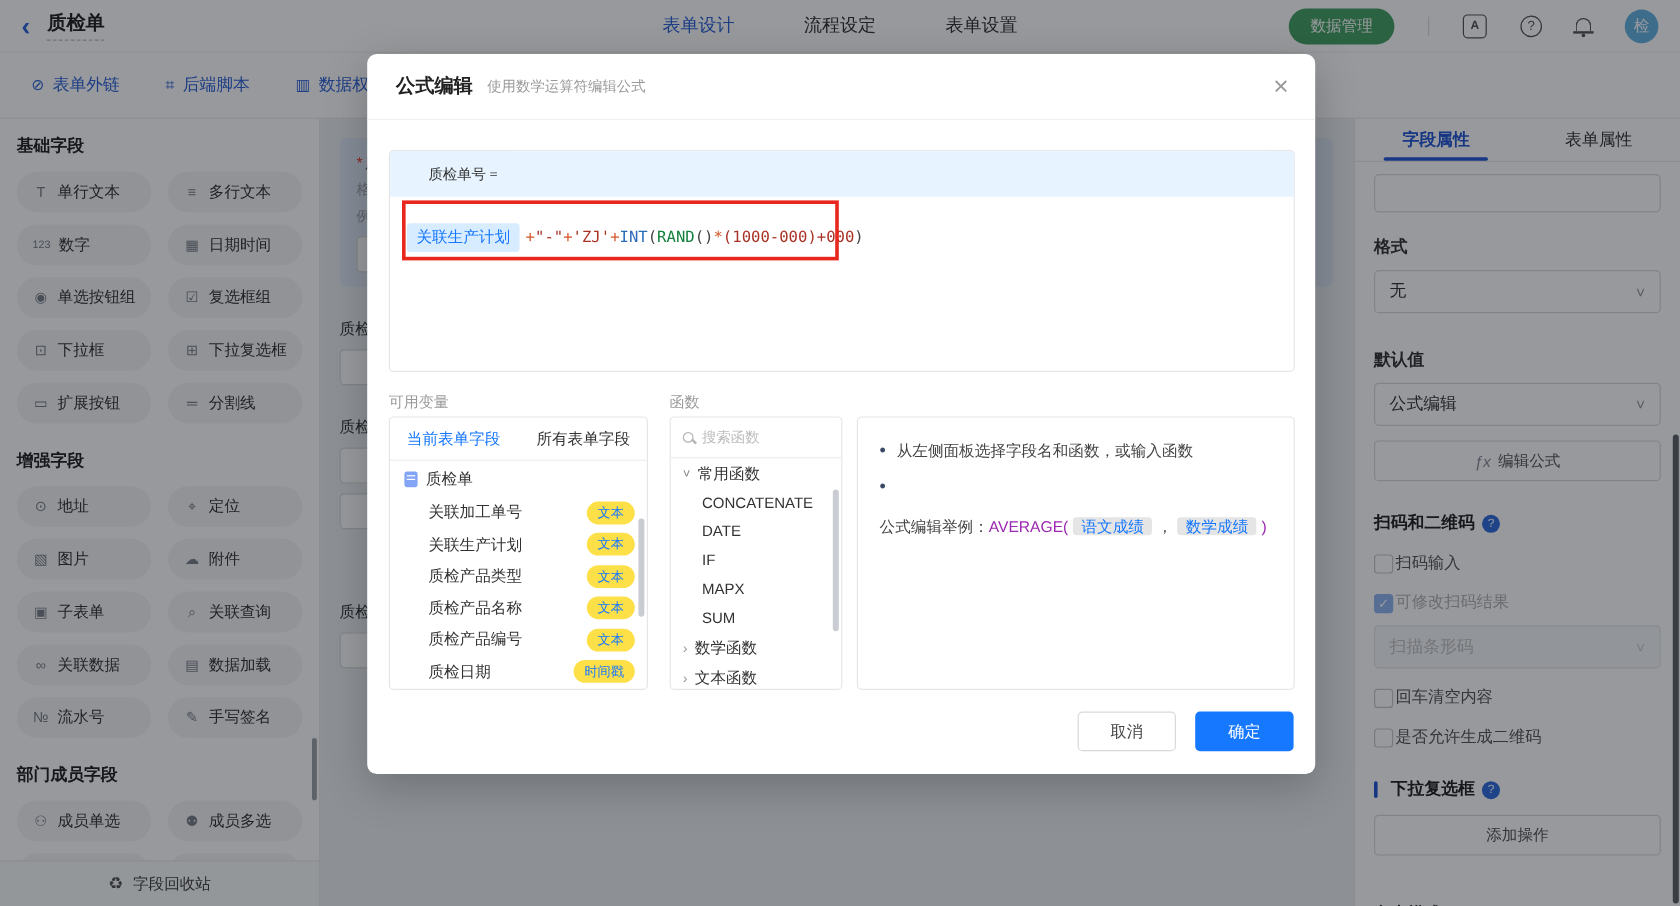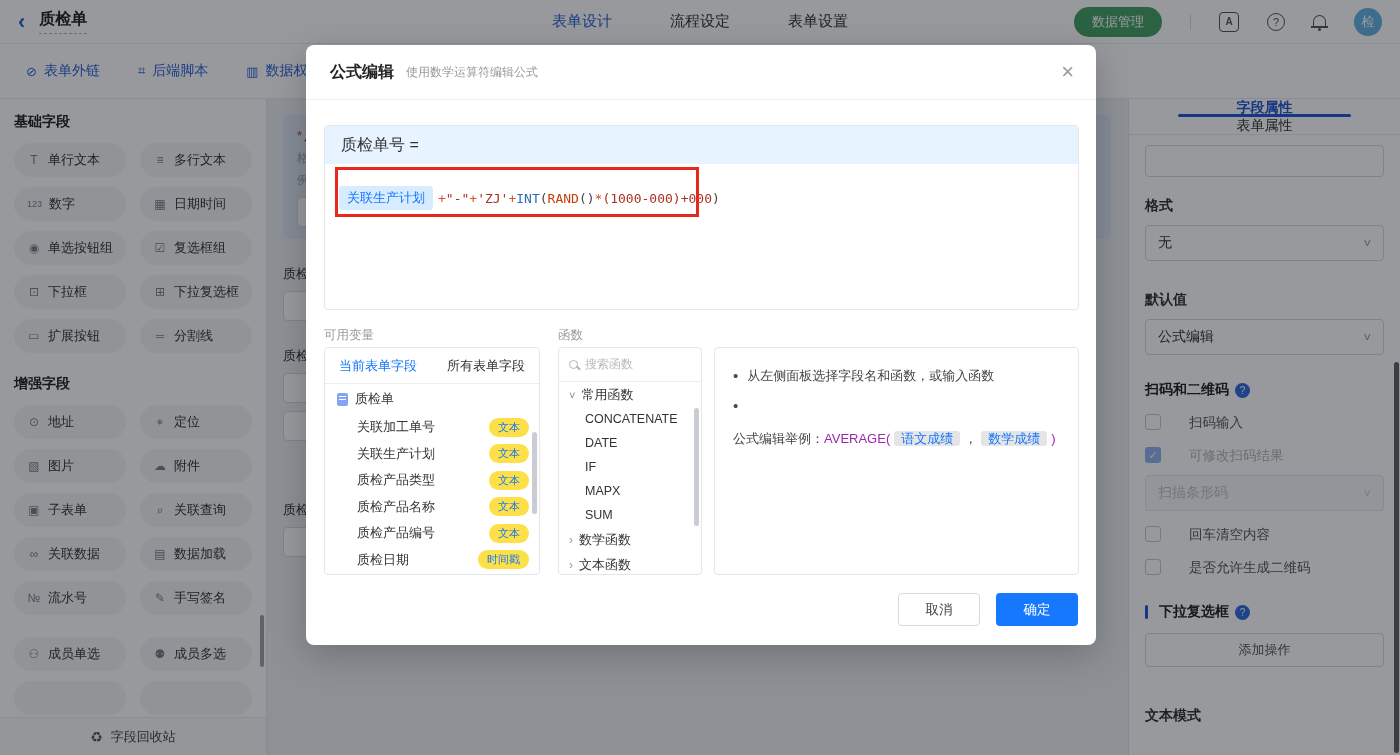--- a/index.html
+++ b/index.html
@@ -49,59 +49,59 @@
   .sel-card { background:#e0e9f6; border-radius:6px; padding:12px 14px; width:828px; }
   .req { color:#e03a2f; margin-right:2px; }
   .fld-label { font-size:13px; color:#333; }
   .helper { font-size:12px; color:#9aa0a8; margin-top:5px; }
   .fld-input { height:30px; background:#fff; border:1px solid #d9d9d9; border-radius:4px; margin-top:8px; width:560px; }
   .cv-field { margin-top:26px; }
   .cv-field .fld-input { width:520px; }
 
   
   .rpanel { position:absolute; top:99px; right:0; width:272px; bottom:0; background:#fff; border-left:1px solid #e6e6e6; overflow:hidden; }
-  .rp-tabs { height:36px; display:flex; border-bottom:1px solid #e8e8e8;flex-direction:column; }
+  .rp-tabs { height:36px; display:flex; border-bottom:1px solid #e8e8e8; }
   .rp-tab { flex:1; display:flex; align-items:center; justify-content:center; font-size:14px; color:#333; cursor:pointer; position:relative; }
   .rp-tab.active { color:#2457d6; font-weight:600; }
   .rp-tab.active::after { content:""; position:absolute; bottom:0; left:18%; right:18%; height:3px; background:#2457d6; border-radius:2px; }
   .rp-body { padding:0 16px; }
   .rp-input-top { margin-top:10px; height:32px; border:1px solid #d9d9d9; border-radius:4px; width:100%; }
   .rp-label { margin-top:20px; font-size:14px; font-weight:700; color:#333; }
   .rp-select { margin-top:10px; height:36px; border:1px solid #d9d9d9; border-radius:4px; display:flex; align-items:center; padding:0 12px; font-size:14px; color:#333; cursor:pointer; justify-content:space-between; }
   .rp-select .chev { color:#999; font-size:13px; }
   .rp-select.disabled { background:#f7f8fa; border-color:#e5e5e5; color:#c2c2c2; cursor:default; }
   .rp-select.disabled .chev { color:#d0d0d0; }
   .rp-btn { margin-top:12px; height:34px; border:1px solid #d9d9d9; border-radius:4px; display:flex; align-items:center; justify-content:center; gap:6px; font-size:13px; color:#555; cursor:pointer; background:#fff; }
   .fx { font-style:italic; color:#8a8f98; font-size:13px; }
   .rp-sec { margin-top:26px; display:flex; align-items:center; gap:6px; font-size:14px; font-weight:700; color:#222; }
   .rp-sec.bar::before { content:""; width:3px; height:14px; background:#2457d6; border-radius:2px; margin-right:5px; }
   .qmark { width:15px; height:15px; border-radius:50%; background:#2f6bdf; color:#fff; font-size:10px; font-weight:400; display:flex; align-items:center; justify-content:center; }
-  .cb-row { margin-top:15px; display:flex; align-items:flex-start; gap:28px; font-size:13.5px; color:#555; cursor:pointer; }
+  .cb-row { margin-top:15px; display:flex; align-items:flex-end; gap:2px; font-size:13.5px; color:#555; cursor:pointer; }
   .cb { width:16px; height:16px; border:1.5px solid #c8c8c8; border-radius:3px; background:#fff; }
   .cb.checked-disabled { border:none; background:#8fb5ef; color:#fff; font-size:11px; display:flex; align-items:center; justify-content:center; }
   .cb-row.disabled { color:#b3b3b3; cursor:default; }
   .rp-thumb { position:absolute; right:1px; top:263px; bottom:2px; width:5px; background:#5f6368; border-radius:3px; }
 
   
   .overlay { position:absolute; inset:0; background:rgba(8,12,20,0.42); z-index:50; }
   .modal { position:absolute; left:306px; top:45px; width:790px; height:600px; background:#fff; border-radius:8px; box-shadow:0 10px 36px rgba(0,0,0,.22); z-index:60; }
   .m-head { height:55px; border-bottom:1px solid #f0f0f0; display:flex; align-items:center; padding:0 24px; }
   .m-title { font-size:16px; font-weight:600; color:#222; }
   .m-sub { font-size:12px; color:#9a9a9a; margin-left:12px; }
   .m-close { position:absolute; right:22px; top:16px; font-size:22px; color:#999; cursor:pointer; line-height:1; }
 
   .f-box { position:absolute; left:18px; top:80px; width:755px; height:185px; border:1px solid #e4e6ea; border-radius:4px; overflow:visible; }
-  .f-strip { height:38px; background:#e7f4ff; display:flex; align-items:center; padding-left:16px; font-size:16px; color:#333; border-radius:3px 3px 0 0; }
+  .f-strip { height:38px; background:#e7f4ff; display:flex; align-items:center; padding-left:32px; font-size:12px; color:#333; border-radius:3px 3px 0 0;font-family:Liberation Serif, serif; }
   .f-line { margin:22px 0 0 14px; display:flex; align-items:center; font-family:"DejaVu Sans Mono","Liberation Mono",monospace; font-size:13px; }
   .chip { background:#d8ecff; color:#1677ff; font-family:"Liberation Sans","DejaVu Sans",sans-serif; font-size:13px; padding:3px 8px; border-radius:3px; margin-right:5px; cursor:pointer; }
   .tk-op { color:#d4572a; }
   .tk-str { color:#a93226; }
   .tk-num { color:#a93226; }
   .tk-fnb { color:#2b6cb8; }
-  .tk-fnp { color:#c2410c; }
+  .tk-fnp { color:#15803d; }
   .tk-par { color:#444; }
   .red-annot { position:absolute; left:10px; top:41px; width:364px; height:50px; border:3px solid #e8271d; pointer-events:none; }
 
   .sec-label { position:absolute; top:282px; font-size:12.5px; color:#9a9a9a; }
   .vars-label { left:18px; } .fns-label { left:252px; }
 
   .vars-box { position:absolute; left:18px; top:302px; width:216px; height:228px; border:1px solid #e4e6ea; border-radius:4px; overflow:hidden;text-align:center; }
   .vars-tabs { height:36px; display:flex; align-items:center; border-bottom:1px solid #ededed; padding:0 14px; justify-content:space-between; }
   .vtab { font-size:13px; color:#333; cursor:pointer; }
   .vtab.active { color:#1677ff; }
@@ -257,20 +257,21 @@
           <span class="sb-ico">№</span>
           <span>流水号</span>
         </div>
       <div class="sb-item">
           <span class="sb-ico">✎</span>
           <span>手写签名</span>
         </div>
     </div>
   </div>
   <div class="sb-sec">
+    <div class="sb-title">部门成员字段</div>
     <div class="sb-grid">
       <div class="sb-item">
           <span class="sb-ico">⚇</span>
           <span>成员单选</span>
         </div>
       <div class="sb-item">
           <span class="sb-ico">⚉</span>
           <span>成员多选</span>
         </div>
       <div class="sb-item"></div>
@@ -315,20 +316,24 @@
     <div class="rp-input-top"></div>
     <div class="rp-label">格式</div>
     <div class="rp-select">
       <span>无</span>
       <span class="chev">˅</span>
     </div>
     <div class="rp-label" style="margin-top:30px;">默认值</div>
     <div class="rp-select">
       <span>公式编辑</span>
       <span class="chev">˅</span>
+    </div>
+    <div class="rp-btn">
+      <span class="fx">ƒx</span>
+      <span>编辑公式</span>
     </div>
     <div class="rp-sec">
       <span>扫码和二维码</span>
       <span class="qmark">?</span>
     </div>
     <div class="cb-row">
       <span class="cb"></span>
       <span>扫码输入</span>
     </div>
     <div class="cb-row disabled">

